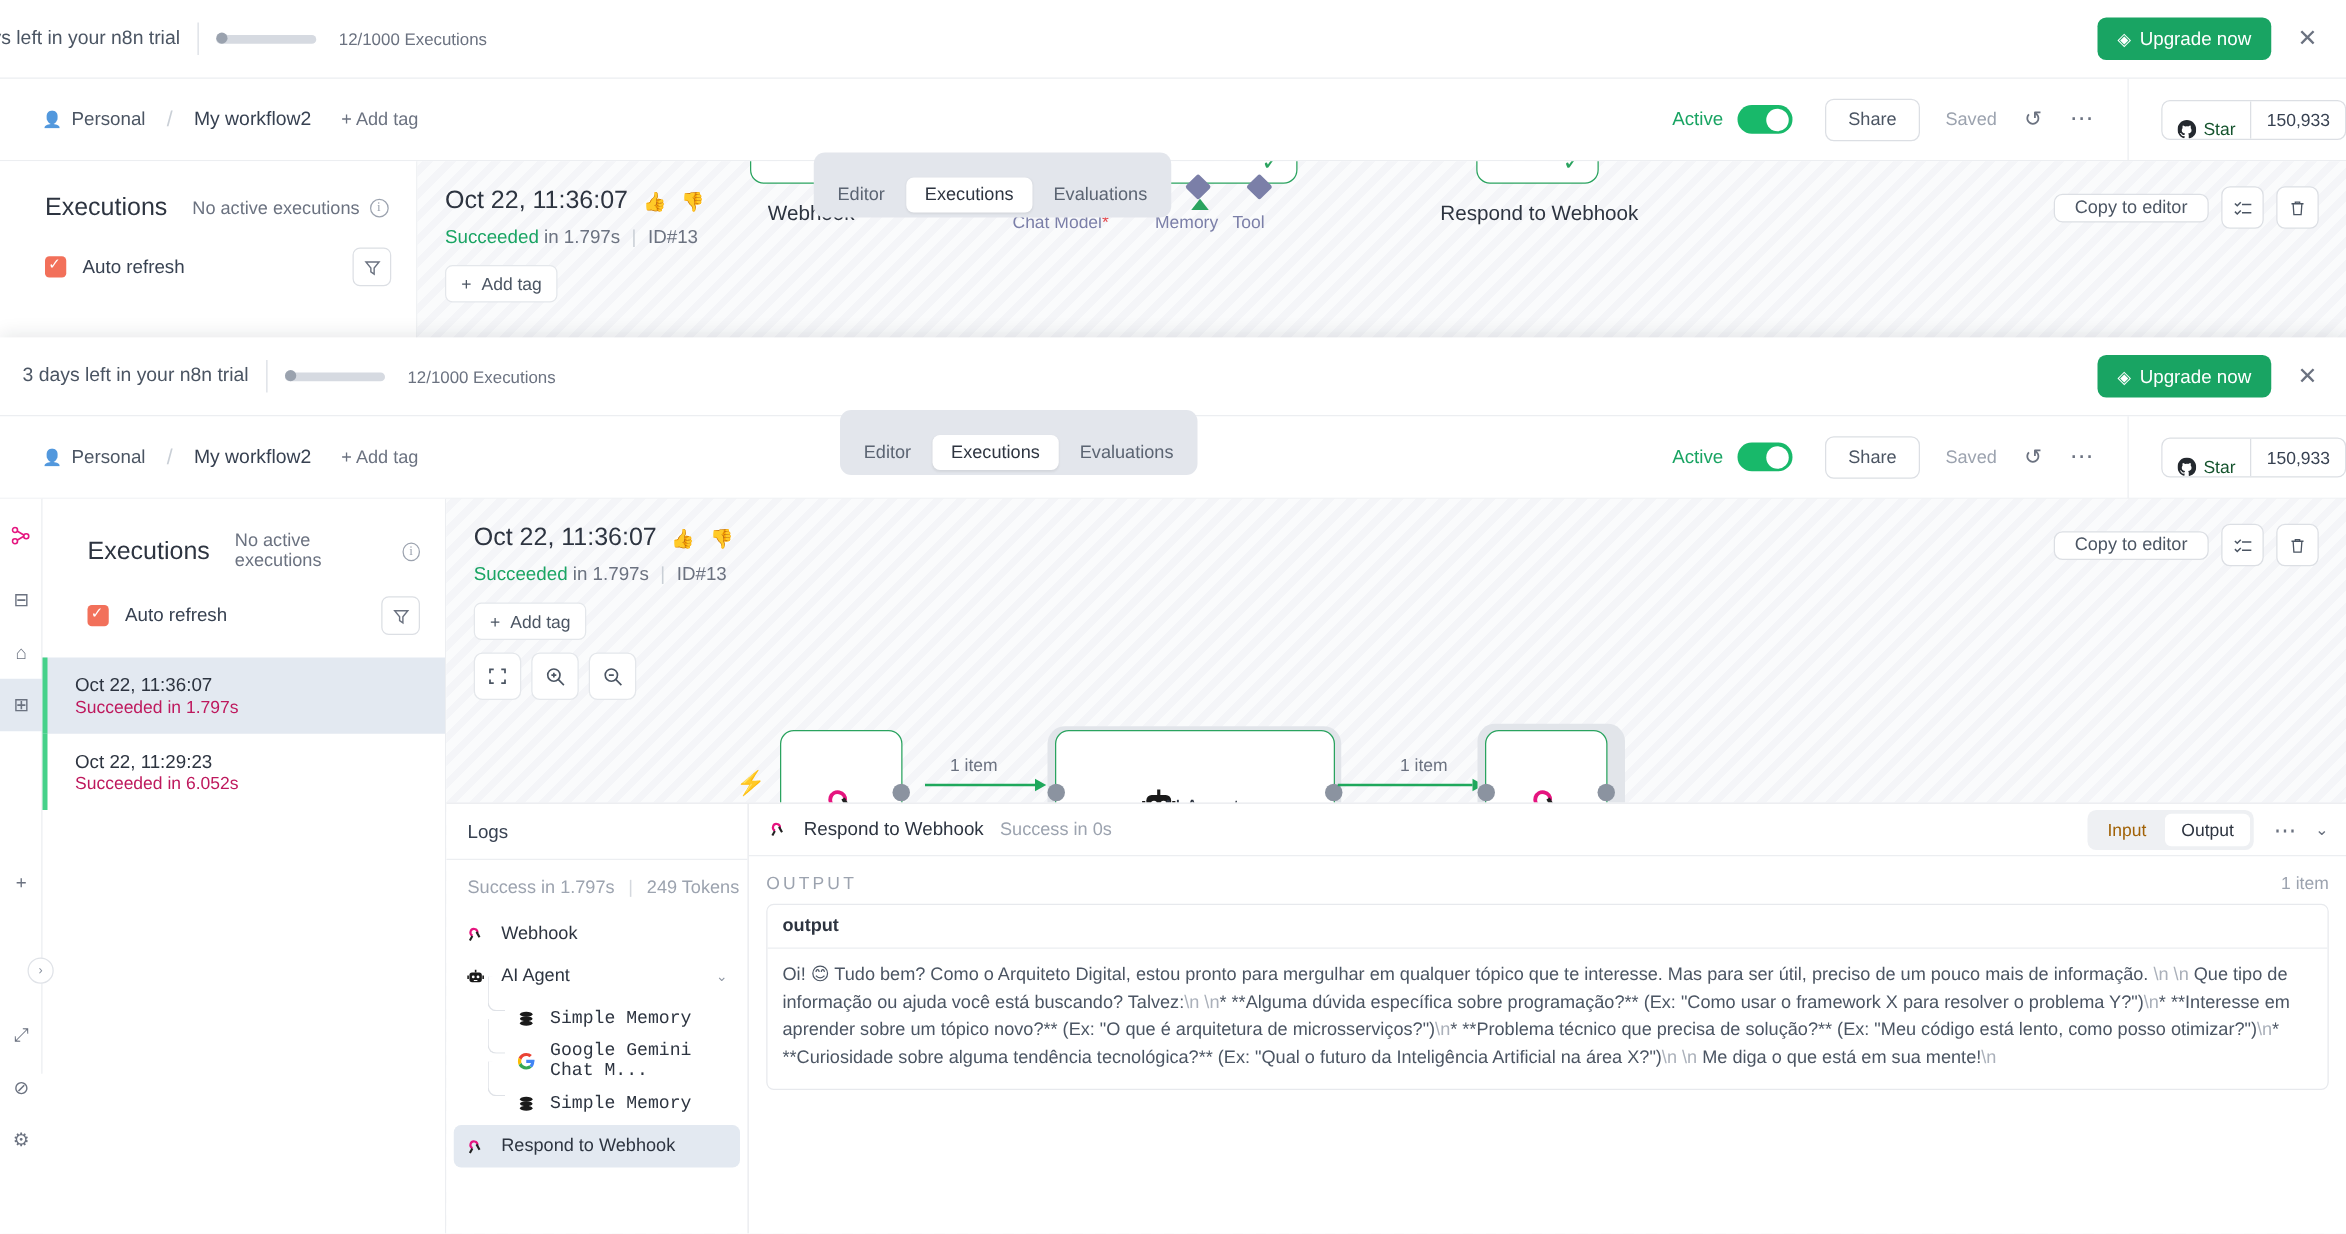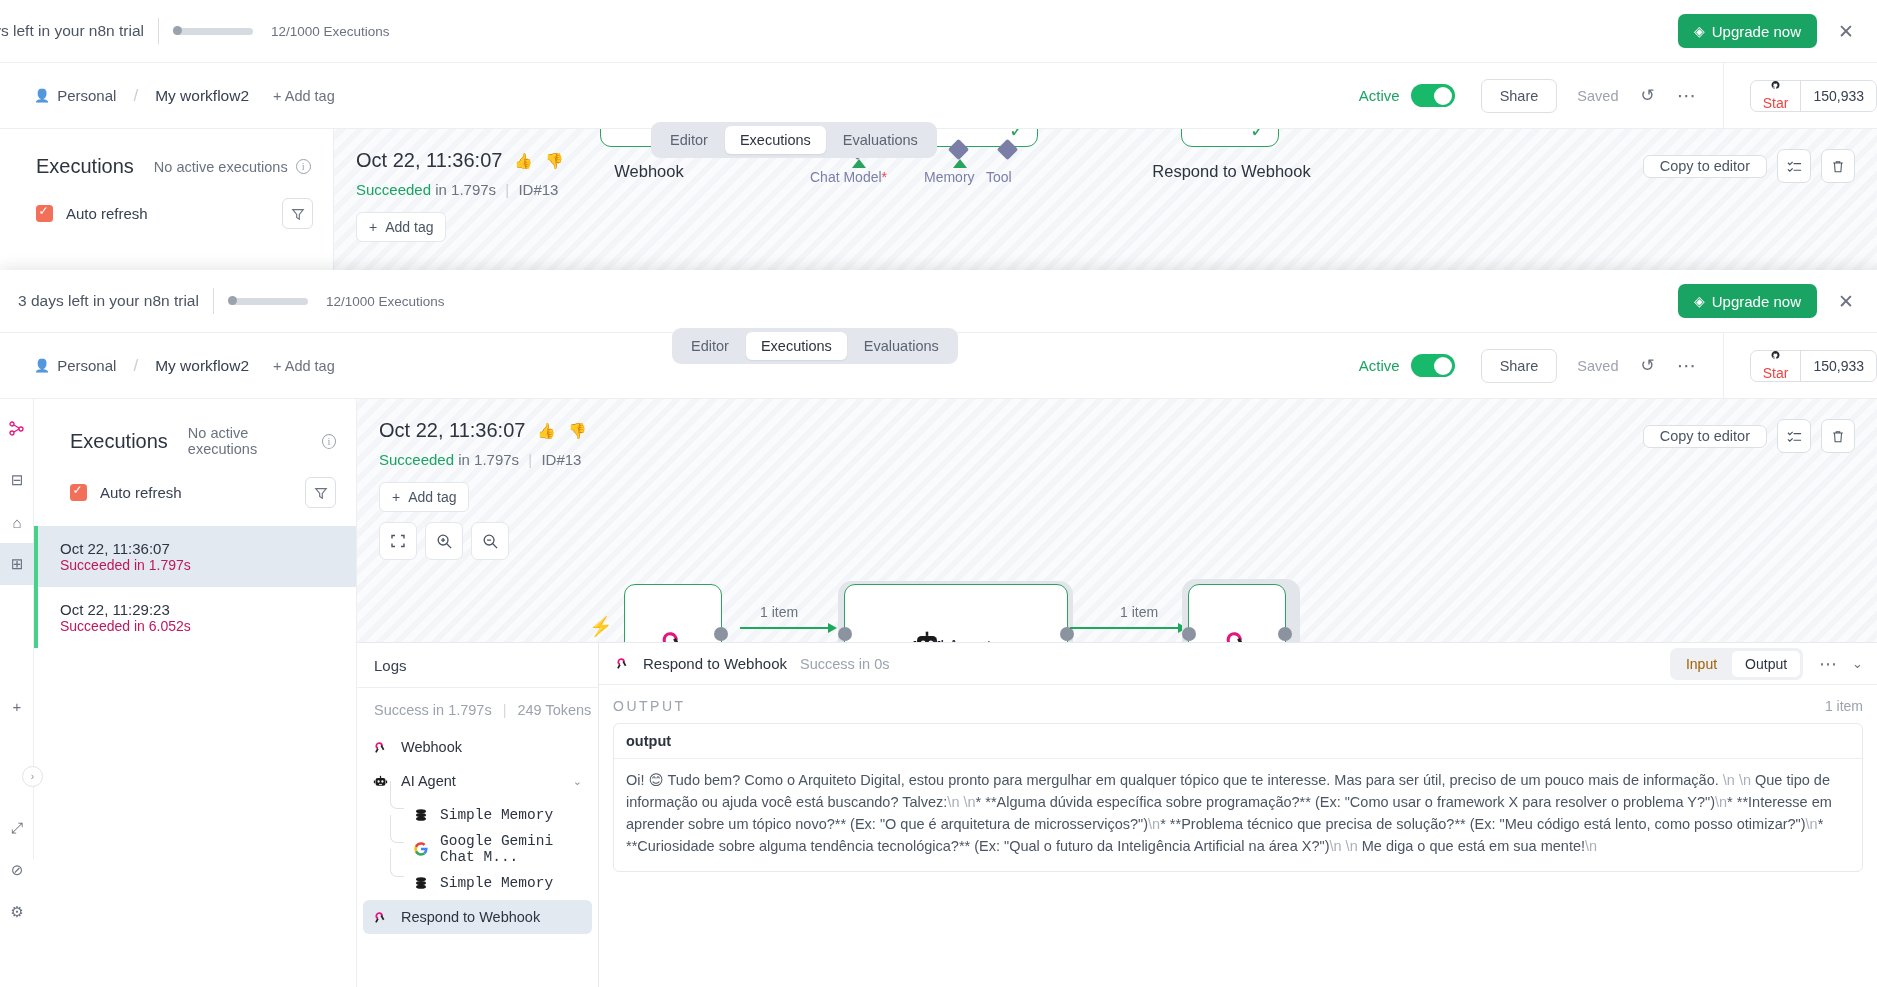--- a/index.html
+++ b/index.html
@@ -77,37 +77,37 @@
     line-height: 1;
   }
   .dots-ic { letter-spacing: 1px; font-size: 19px; }
   .hdr-sep { width: 1px; height: 66px; background: #eceef1; margin-left: 26px; }
   .star-group {
     display: flex; align-items: stretch; margin-left: 26px;
     border: 1px solid #dcdfe4; border-radius: 7px; overflow: hidden;
     height: 32px; background: #fff;
   }
   .star-left {
-    display: flex; align-items: center; gap: 6px; padding: 0 12px;
-    font-size: 14px; color: #ef4444; cursor: pointer; flex-direction: column;
+    display: flex; align-items: flex-end; gap: 6px; padding: 0 12px;
+    font-size: 14px; color: #14532d; cursor: pointer;
   }
   .star-count {
     padding: 0 12px; font-size: 14px; color: #374151;
     border-left: 1px solid #dcdfe4; display: flex; align-items: center;
   }
 
   
   .tabs {
     position: absolute; display: flex; align-items: center;
     background: #e3e6ec; border-radius: 9px; padding: 4px; gap: 2px;
     z-index: 30;
   }
   .tab {
     padding: 6px 15px; font-size: 14.5px; color: #5b6472;
-    border-radius: 6px; cursor: pointer; white-space: nowrap;
+    border-radius: 6px; cursor: pointer; white-space: nowrap; margin-top: 16px;
   }
   .tab.active { background: #fff; color: #2d3440; box-shadow: 0 1px 2px rgba(0,0,0,.07); }
 
   
   .body-split { display: flex; border-top: 1px solid #eceef1; }
   .exec-side { background: #fff; border-right: 1px solid #eceef1; }
   .exec-side-hdr { display: flex; align-items: center; padding: 26px 20px 0 36px; }
   .exec-title { font-size: 20px; color: #2d3440; }
   .exec-sub { font-size: 14.5px; color: #6b7280; margin-left: 20px; }
   .info-ic {

